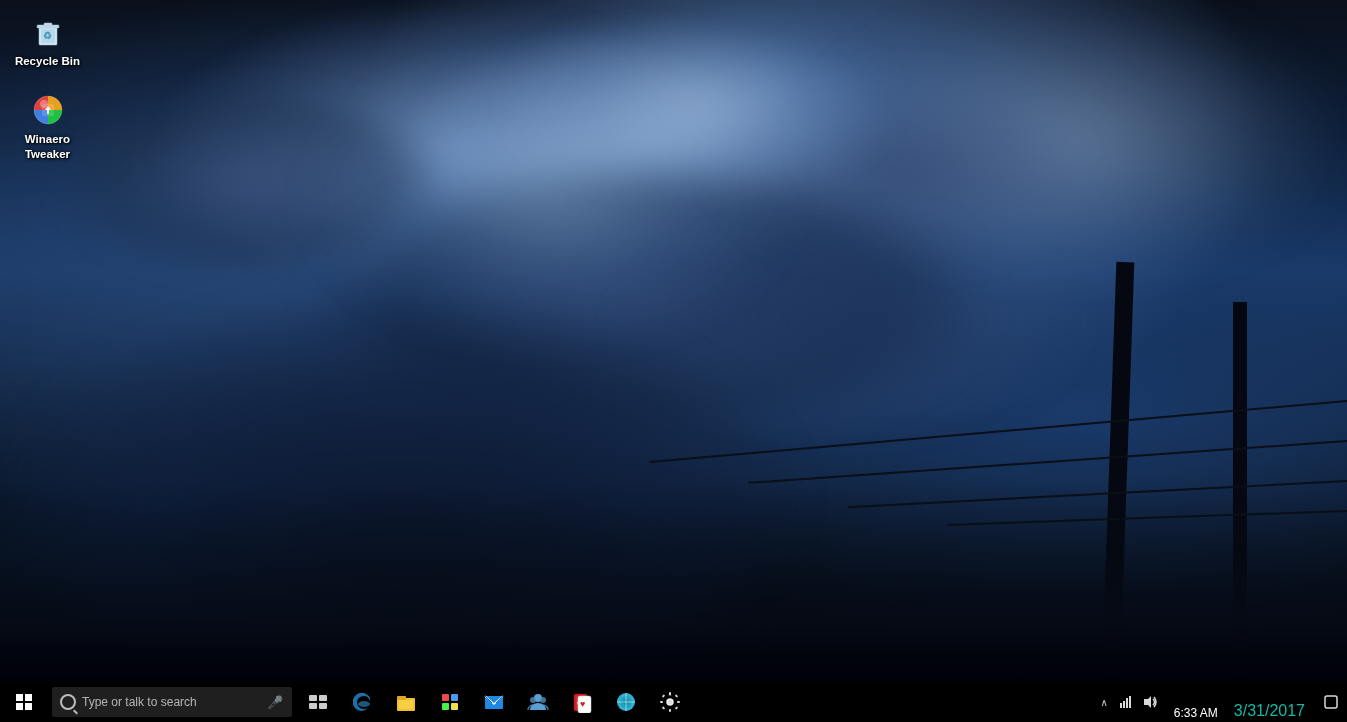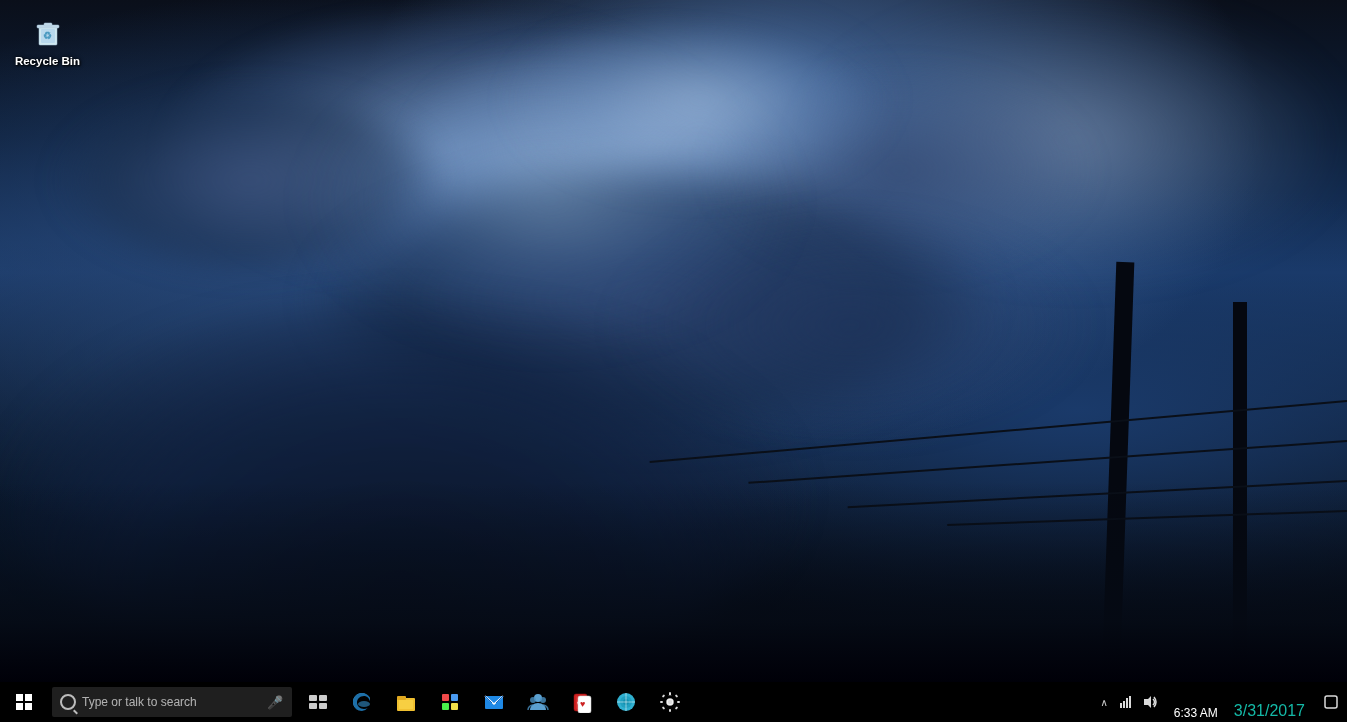--- a/index.html
+++ b/index.html
@@ -356,20 +356,40 @@
           <rect x="5" y="9" width="22" height="3" rx="1" fill="#c0d8e8" stroke="#aac8dc" stroke-width="0.5"></rect>
 
           <rect x="12" y="7" width="8" height="3" rx="1" fill="#c0d8e8" stroke="#aac8dc" stroke-width="0.5"></rect>
 
           <text x="11" y="23" font-size="10" fill="#4a9ac0" font-weight="bold">♻</text>
         </svg>
       </div>
       <span class="icon-label">Recycle Bin</span>
     </div>
 
+    <div class="desktop-icon">
+      <div class="icon-image">
+        <svg width="32" height="32" viewBox="0 0 32 32">
+
+          <circle cx="16" cy="16" r="14" fill="#1a1a1a"></circle>
+
+          <path d="M16 2 A14 14 0 0 1 30 16 L16 16 Z" fill="#e8a020"></path>
+          <path d="M30 16 A14 14 0 0 1 16 30 L16 16 Z" fill="#20c040"></path>
+          <path d="M16 30 A14 14 0 0 1 2 16 L16 16 Z" fill="#4080e0"></path>
+          <path d="M2 16 A14 14 0 0 1 16 2 L16 16 Z" fill="#e04040"></path>
+
+          <circle cx="16" cy="16" r="14" fill="none" stroke="#ffffff30" stroke-width="1"></circle>
+          <circle cx="12" cy="10" r="4" fill="rgba(255,255,255,0.3)"></circle>
+
+          <rect x="10" y="10" width="12" height="12" rx="2" fill="rgba(255,255,255,0.15)"></rect>
+          <path d="M13 16 L16 12 L19 16 L17 16 L17 20 L15 20 L15 16 Z" fill="white" opacity="0.9"></path>
+        </svg>
+      </div>
+      <span class="icon-label">Winaero Tweaker</span>
+    </div>
 
 
   </div>
 </div>
 
 <div id="taskbar">
 
   <div class="start-button">
     <div class="win-logo">
       <span></span>

